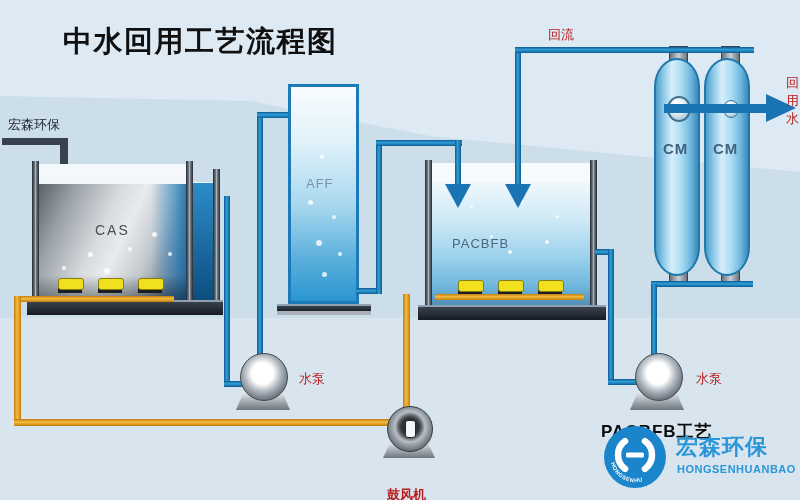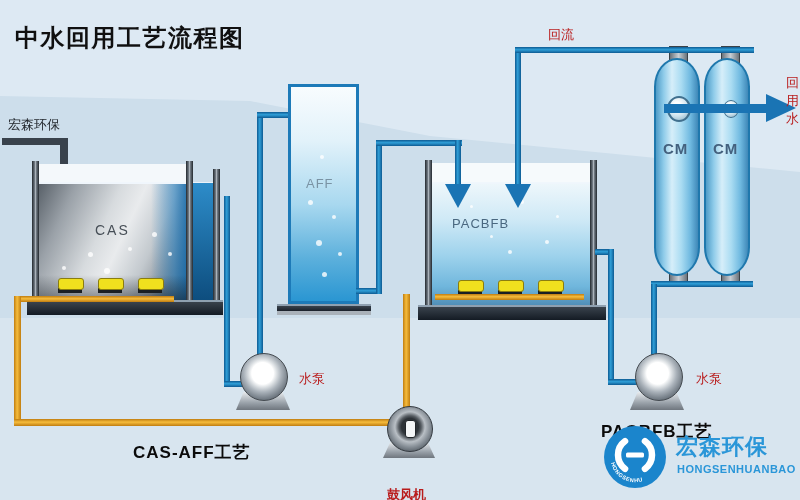--- a/index.html
+++ b/index.html
@@ -7,21 +7,21 @@
     position:relative;width:800px;height:500px;overflow:hidden;
     background:#cddeeb;
     font-family:"Liberation Sans","DejaVu Sans",sans-serif;
   }
   .abs{position:absolute;}
   .band-top{
     left:0;top:0;width:800px;height:200px;background:#dde9f3;
     clip-path:polygon(0 0,800px 0,800px 172px,430px 136px,250px 101px,0 96px);
   }
   .band-bottom{left:0;top:318px;width:800px;height:182px;background:rgba(255,255,255,.22);}
-  .title{font-size:24px;font-weight:bold;color:#101010;letter-spacing:1.5px;}
+  .title{font-size:29px;font-weight:bold;color:#101010;letter-spacing:1.5px;margin-left:48px;}
   .lbl{font-size:13px;color:#b91c1c;}
   .caption{font-size:17px;font-weight:bold;color:#0b0b0b;letter-spacing:1px;}
   
   .pbh{background:linear-gradient(180deg,#0d5a92,#2f9fd8 45%,#0d5a92);}
   .pbv{background:linear-gradient(90deg,#0d5a92,#2f9fd8 45%,#0d5a92);}
   .poh{background:linear-gradient(180deg,#c07d10,#f6bc3c 45%,#c07d10);}
   .pov{background:linear-gradient(90deg,#c07d10,#f6bc3c 45%,#c07d10);}
   
   .wall{background:linear-gradient(90deg,#23292f 0%,#6a737c 35%,#aab2ba 50%,#6a737c 65%,#23292f 100%);}
   .slab{background:linear-gradient(180deg,#39424c,#141b24);border-top:2px solid #8fa0b0;}
@@ -116,21 +116,21 @@
   <div class="abs wall" style="left:425px;top:160px;width:7px;height:150px;"></div>
   <div class="abs wall" style="left:590px;top:160px;width:7px;height:150px;"></div>
   <div class="abs slab" style="left:418px;top:305px;width:188px;height:13px;"></div>
   <div class="abs diffbase" style="left:458px;top:290px;"></div>
   <div class="abs diffbase" style="left:498px;top:290px;"></div>
   <div class="abs diffbase" style="left:538px;top:290px;"></div>
   <div class="abs diff" style="left:458px;top:280px;"></div>
   <div class="abs diff" style="left:498px;top:280px;"></div>
   <div class="abs diff" style="left:538px;top:280px;"></div>
   <div class="abs poh" style="left:435px;top:294px;width:149px;height:6px;"></div>
-  <div class="abs lbl" style="left:452px;top:216px;color:#4a6880;letter-spacing:1px;">PACBFB</div>
+  <div class="abs lbl" style="left:452px;top:236px;color:#4a6880;letter-spacing:1px;">PACBFB</div>
   <div class="abs bubble" style="left:470px;top:205px;width:3px;height:3px;"></div>
   <div class="abs bubble" style="left:520px;top:200px;width:4px;height:4px;"></div>
   <div class="abs bubble" style="left:545px;top:240px;width:4px;height:4px;"></div>
   <div class="abs bubble" style="left:490px;top:235px;width:3px;height:3px;"></div>
   <div class="abs bubble" style="left:556px;top:215px;width:3px;height:3px;"></div>
   <div class="abs bubble" style="left:508px;top:250px;width:4px;height:4px;"></div>
 
   <div class="abs pbv" style="left:455px;top:140px;width:6px;height:46px;"></div>
   <div class="abs" style="left:445px;top:184px;width:0;height:0;border-left:13px solid transparent;border-right:13px solid transparent;border-top:24px solid #1a74b4;"></div>
   <div class="abs pbv" style="left:515px;top:47px;width:6px;height:139px;"></div>
@@ -169,21 +169,20 @@
   <div class="abs base" style="left:630px;top:392px;width:54px;height:18px;"></div>
   <div class="abs pumpc" style="left:635px;top:353px;"></div>
   <div class="abs lbl" style="left:696px;top:370px;">水泵</div>
 
   <div class="abs base" style="left:383px;top:442px;width:52px;height:16px;"></div>
   <div class="abs" style="left:387px;top:406px;width:44px;height:44px;border-radius:50%;background:radial-gradient(circle at 50% 45%,#2e3338 0 26%,#565c62 34%,#b9bfc5 46%,#868e96 62%,#4c545c 82%,#363d44 100%);border:1px solid #33393f;">
     <div class="abs" style="left:17px;top:13px;width:9px;height:16px;background:#f4f6f7;border:1px solid #22262a;border-radius:3px;"></div>
   </div>
   <div class="abs lbl" style="left:387px;top:486px;font-weight:bold;">鼓风机</div>
 
-  <div class="abs caption" style="left:133px;top:441px;">CAS-AFF工艺</div>
   <div class="abs caption" style="left:601px;top:420px;">PACBFB工艺</div>
 
   <div class="abs" style="left:603px;top:425px;width:64px;height:64px;">
     <svg width="64" height="64" viewBox="0 0 64 64">
       <circle cx="32" cy="32" r="31" fill="#1b85cc"></circle>
       <circle cx="32" cy="30" r="17" fill="none" stroke="#ffffff" stroke-width="6.5" pathLength="100" stroke-dasharray="30 20" stroke-dashoffset="15" stroke-linecap="round"></circle>
       <rect x="23" y="27.5" width="18" height="5" rx="1.5" fill="#ffffff"></rect>
       <path id="logo-arc" d="M 8 38 A 25 25 0 0 0 40 56" fill="none"></path>
       <text font-size="5.5" fill="#ffffff" font-weight="bold" letter-spacing="0.6">
         <textPath href="#logo-arc">HONGSENHUANBAO</textPath>

